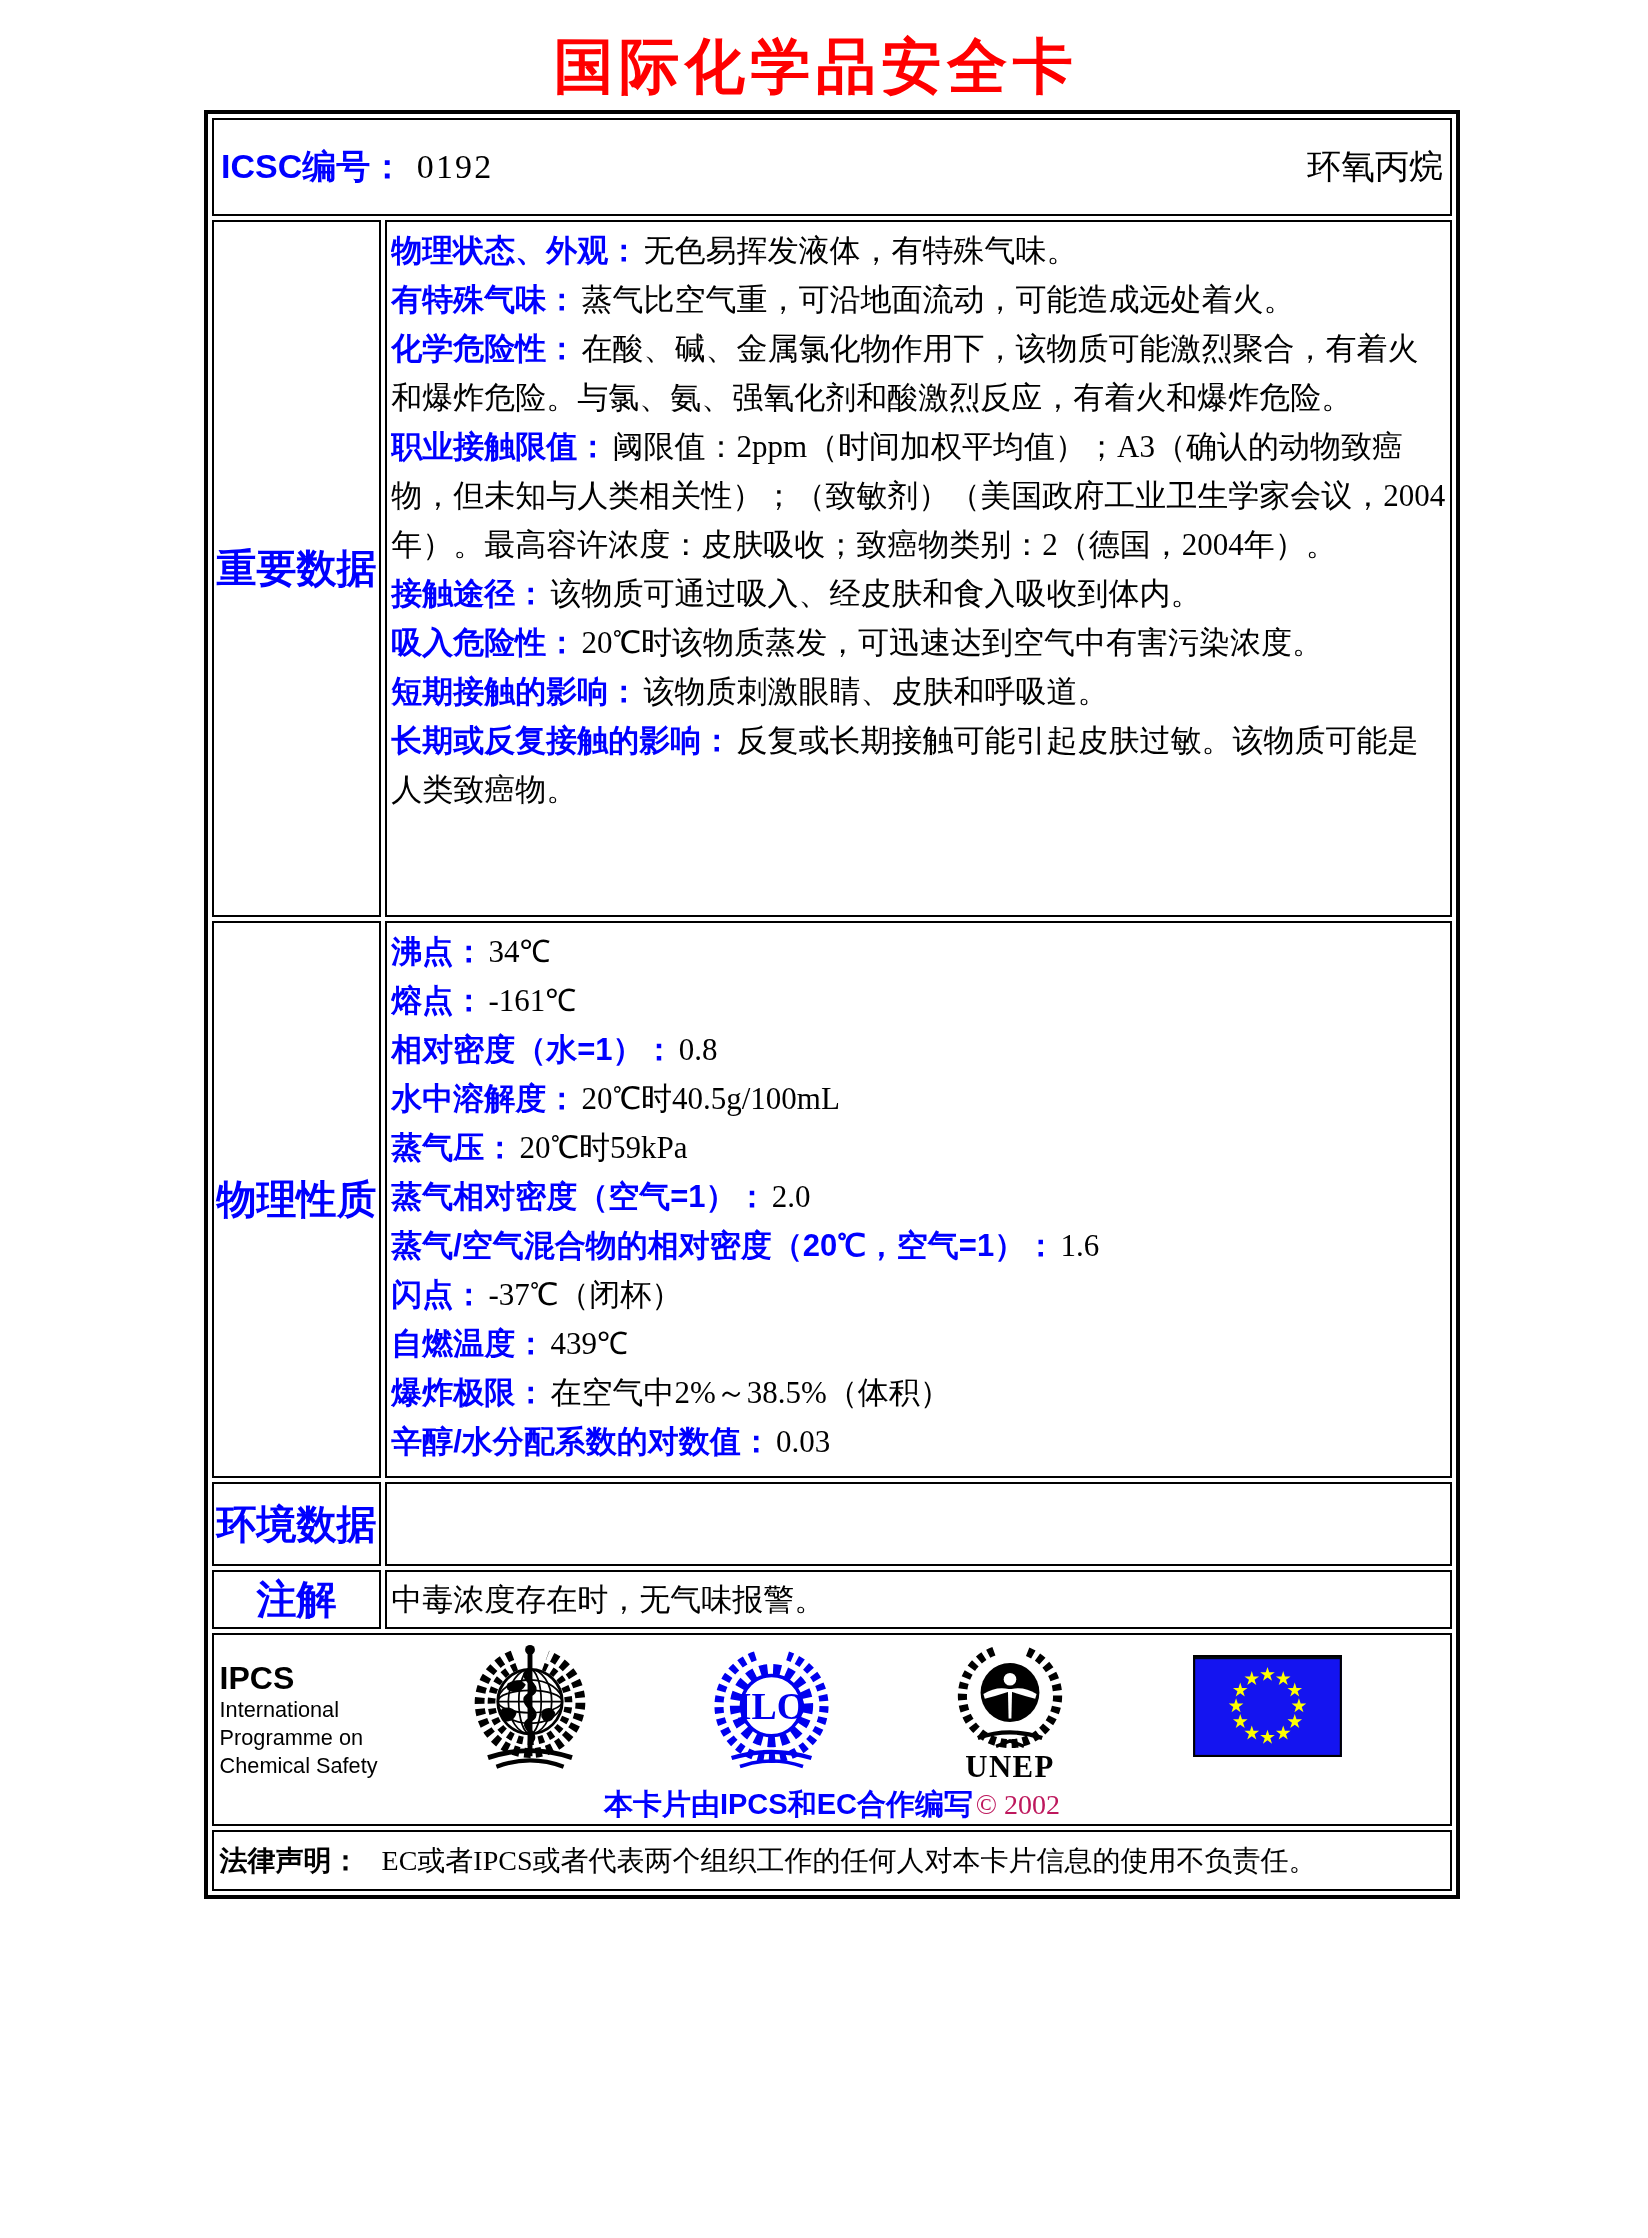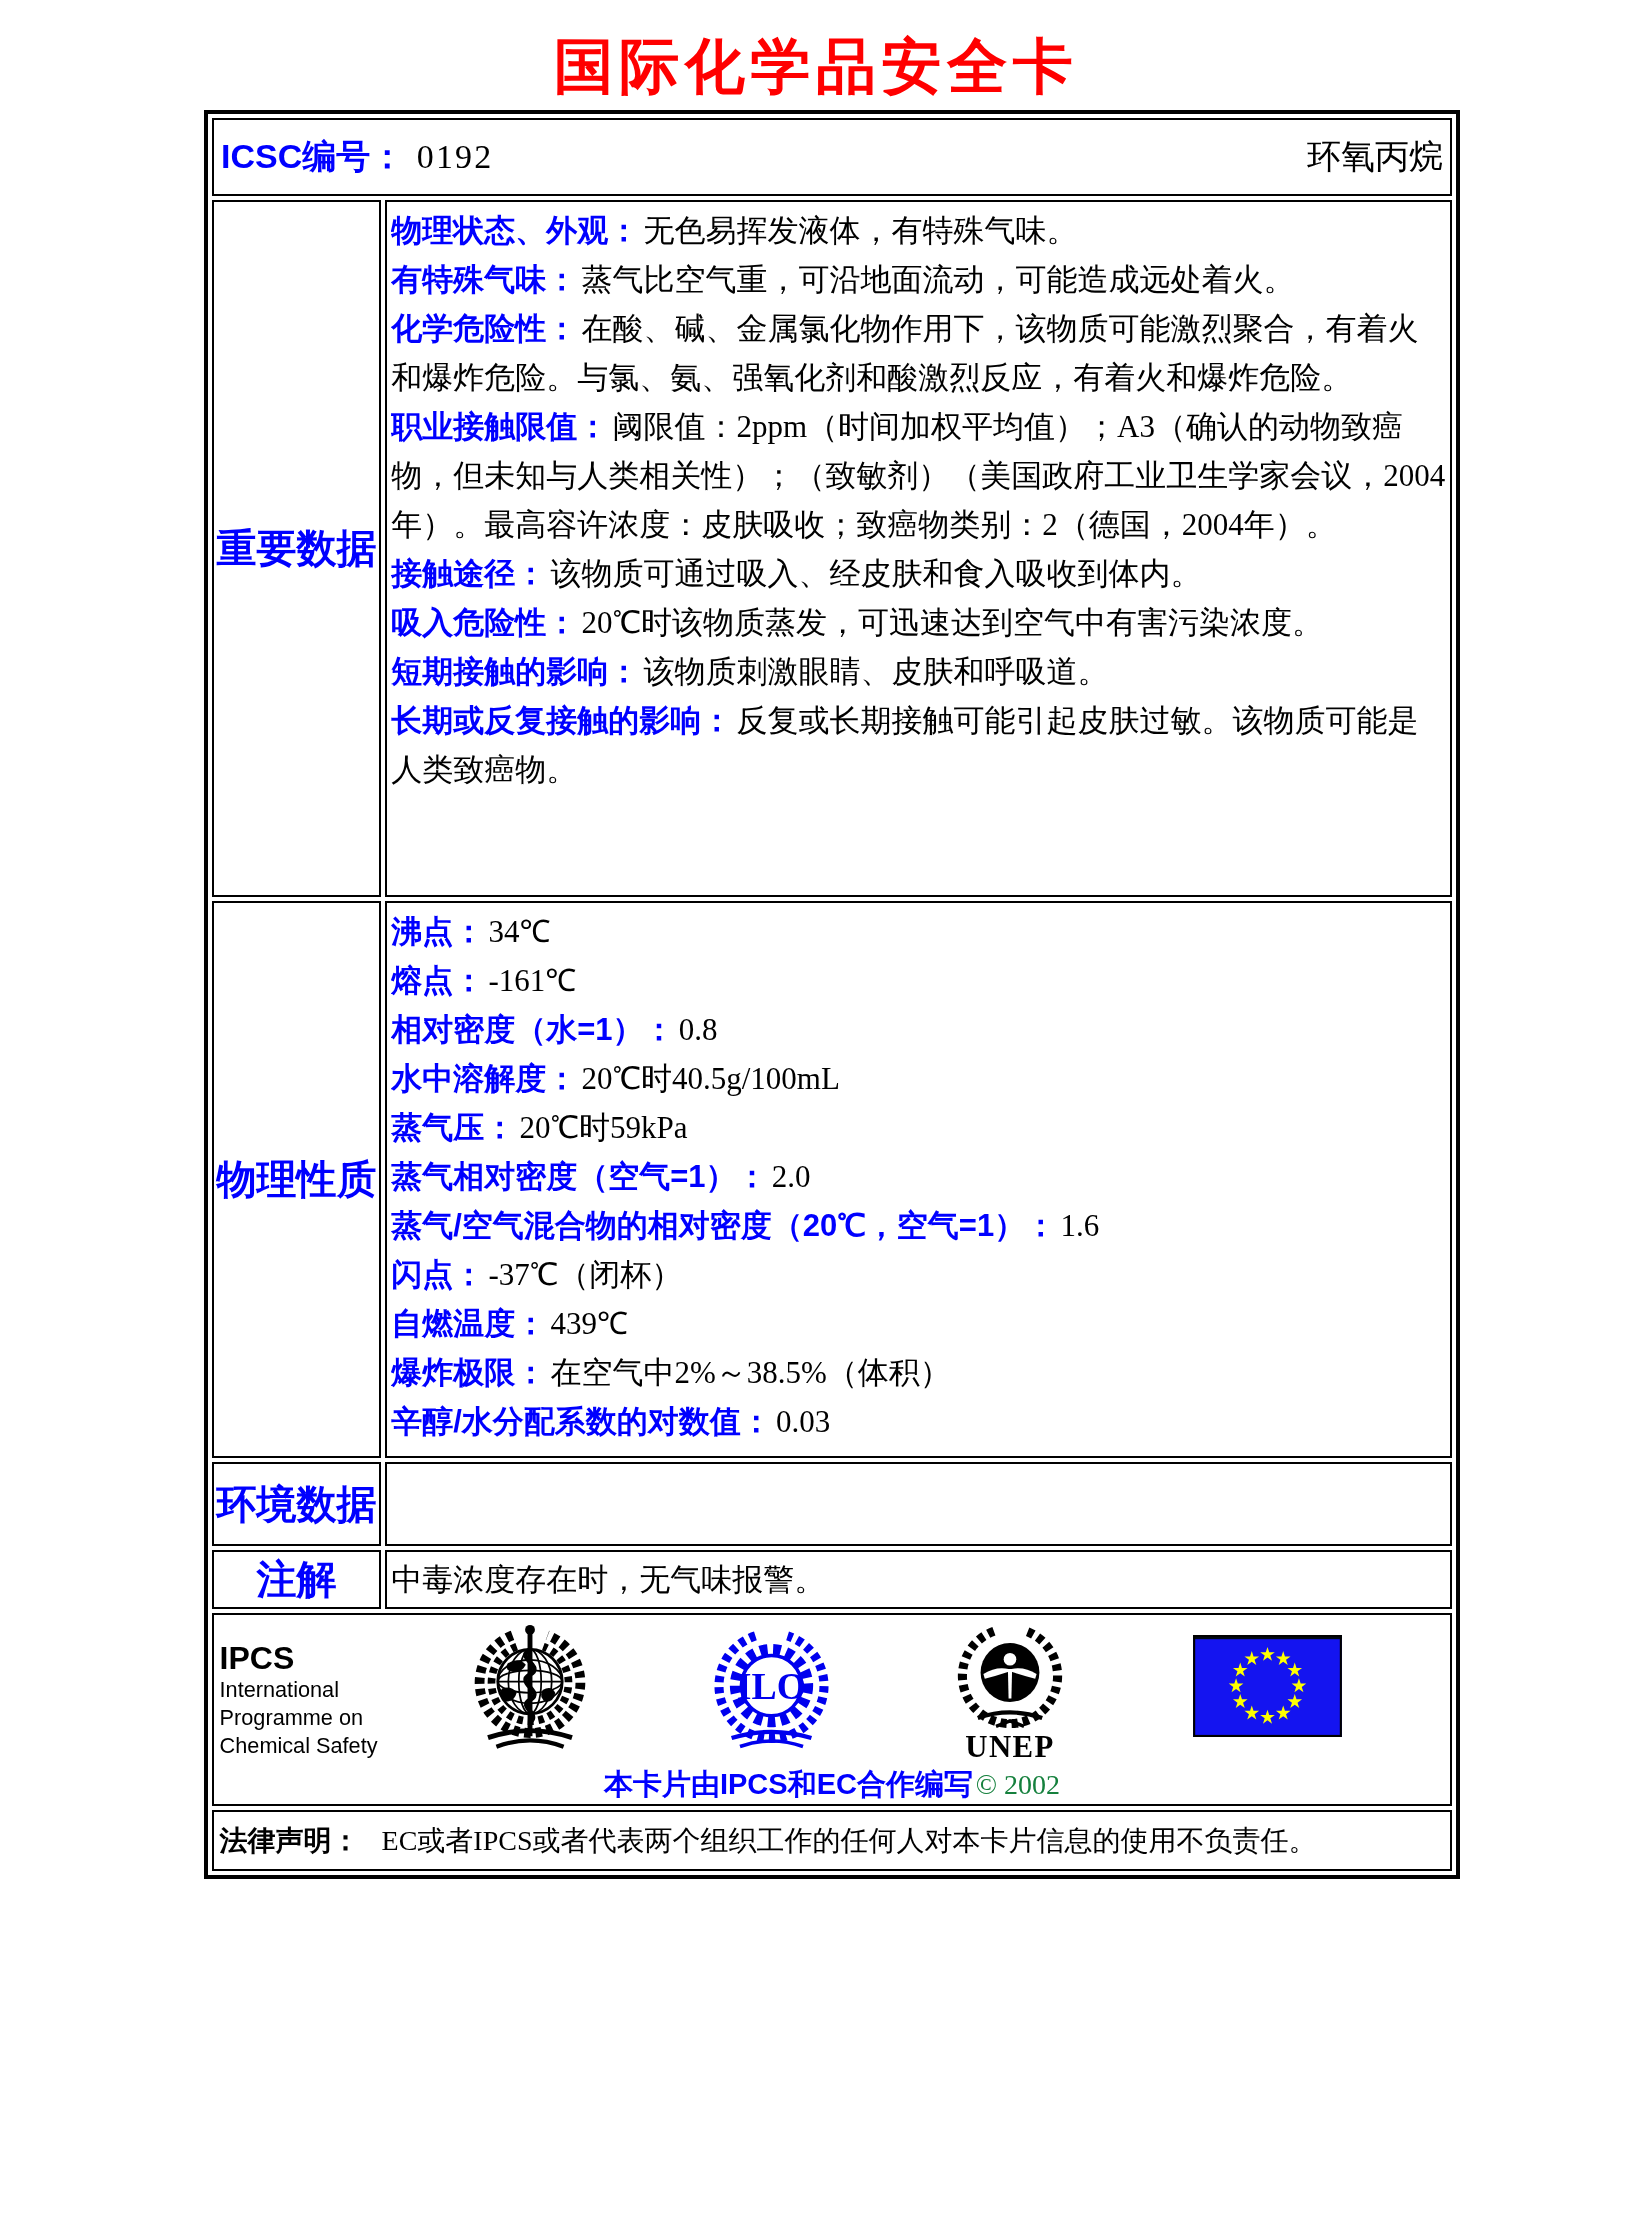--- a/index.html
+++ b/index.html
@@ -5,21 +5,21 @@
   html,body{margin:0;padding:0;background:#ffffff;}
   body{width:1649px;height:2239px;position:relative;font-family:"Liberation Serif",serif;color:#000;}
   .page-title{position:absolute;top:26.6px;left:188px;width:1256px;text-align:center;
     font-size:60px;font-weight:bold;color:#ff0000;letter-spacing:5.6px;
     font-family:"Liberation Serif",serif;}
   table.card{position:absolute;top:110px;left:204px;width:1256px;
     border:4.9px solid #000;border-collapse:separate;border-spacing:4.9px;table-layout:fixed;}
   td{border:2.1px solid #000;padding:0;vertical-align:middle;background:#fff;overflow:hidden;}
   .blue{color:#0000ff;font-family:"Liberation Sans",sans-serif;font-weight:bold;}
   
-  .hdr-cell{height:70px;padding:2px 7px;}
+  .hdr-cell{height:70px;padding:12px 7px;}
   .hdr-flex{display:flex;justify-content:space-between;align-items:center;}
   .hdr-label{font-size:34px;}
   .hdr-num{font-size:34px;letter-spacing:2.1px;margin-left:12.6px;}
   .hdr-name{font-size:34px;}
   
   .side{ text-align:center;font-size:40px;color:#0000ff;
     font-family:"Liberation Sans",sans-serif;font-weight:bold;}
   
   .content{vertical-align:top;padding:4.2px 2.8px 0 4.2px;}
   .content-inner{font-size:31px;line-height:49px;overflow:hidden;}
@@ -35,21 +35,21 @@
   .ipcs-block{position:absolute;left:5.6px;top:25px;font-family:"Liberation Sans",sans-serif;}
   .ipcs-title{font-size:32px;font-weight:bold;line-height:36px;}
   .ipcs-line{font-size:21.7px;line-height:28px;}
   .logo{position:absolute;}
   .who-logo{left:246px;top:4.2px;}
   .ilo-logo{left:491px;top:8.4px;}
   .unep-logo{left:733px;top:4.2px;}
   .eu-flag{left:979px;top:19.6px;}
   .caption{position:absolute;left:0;top:150px;width:100%;text-align:center;}
   .caption-main{color:#0000ff;font-family:"Liberation Sans",sans-serif;font-weight:bold;font-size:29px;}
-  .caption-copy{color:#15803d;font-size:28px;font-family:"Liberation Serif",serif;}
+  .caption-copy{color:#be185d;font-size:28px;font-family:"Liberation Serif",serif;}
   
   .legal-cell{height:57px;}
   .legal-flex{display:flex;align-items:center;padding:0 5.6px;font-size:28px;}
   .legal-label{color:#000;font-family:"Liberation Sans",sans-serif;font-weight:bold;margin-right:22px;white-space:nowrap;}
 </style>
 </head>
 <body>
 
 <div class="page-title">国际化学品安全卡</div>
 

